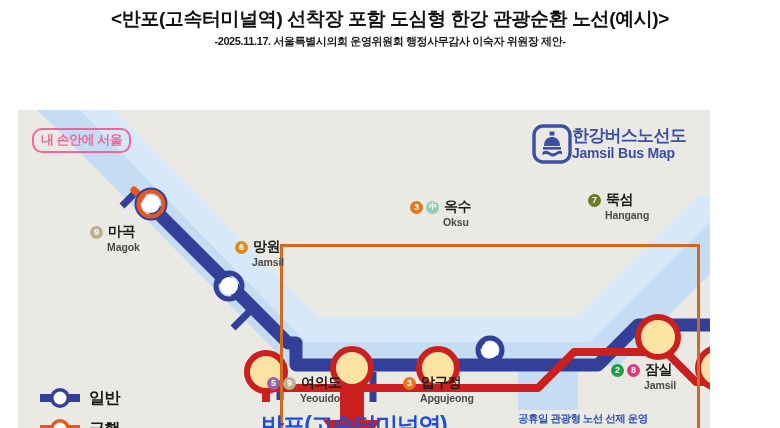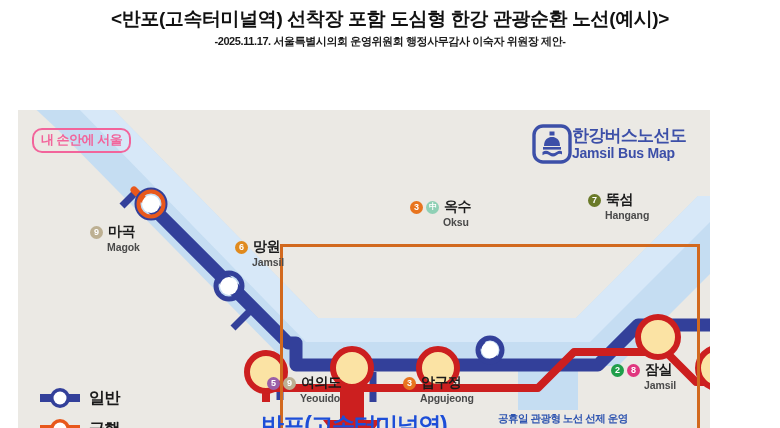--- a/index.html
+++ b/index.html
@@ -360,21 +360,21 @@
       <div class="row">
         <span class="line-badge" style="background:#1f9e4a;">2</span>
         <span class="line-badge" style="background:#e0367f;">8</span>
         <span class="st-kr">잠실</span>
       </div>
       <div class="st-en indent-2">Jamsil</div>
     </div>
 
     <div class="banpo-label" style="left:243px; top:300px;">반포(고속터미널역)</div>
 
-    <div class="footnote" style="left:480px; top:302px;">공휴일 관광형 노선 선제 운영</div>
+    <div class="footnote" style="left:500px; top:302px;">공휴일 관광형 노선 선제 운영</div>
 
     <div class="legend">
       <div class="legend-row">
         <svg class="legend-mark" viewBox="0 0 40 22">
           <rect x="0" y="7" width="40" height="8" fill="#33409a"></rect>
           <circle cx="20" cy="11" r="10" fill="#33409a"></circle>
           <circle cx="20" cy="11" r="6.5" fill="#ffffff"></circle>
         </svg>
         <span class="legend-text">일반</span>
       </div>

